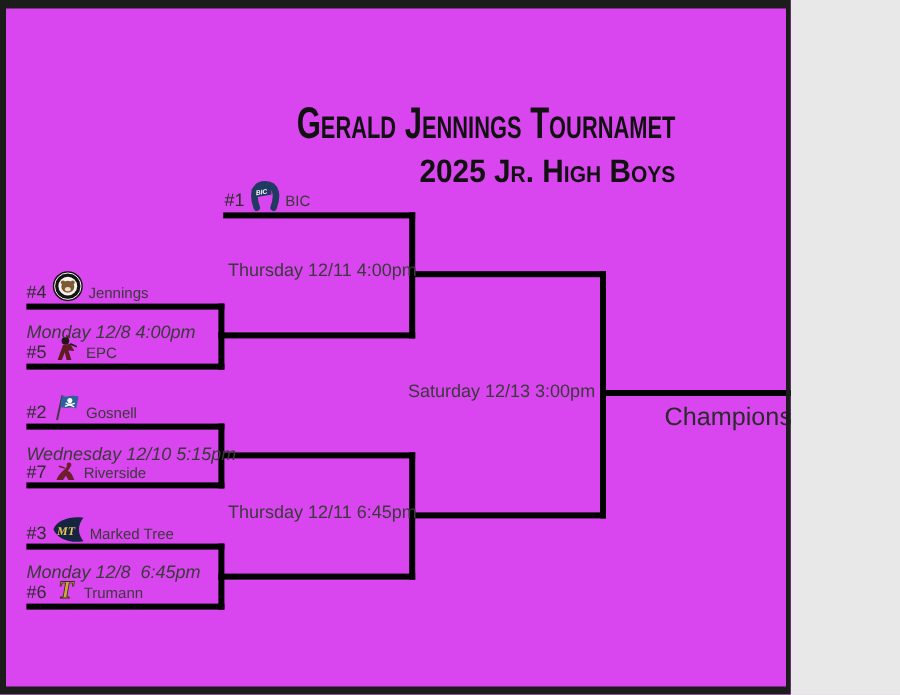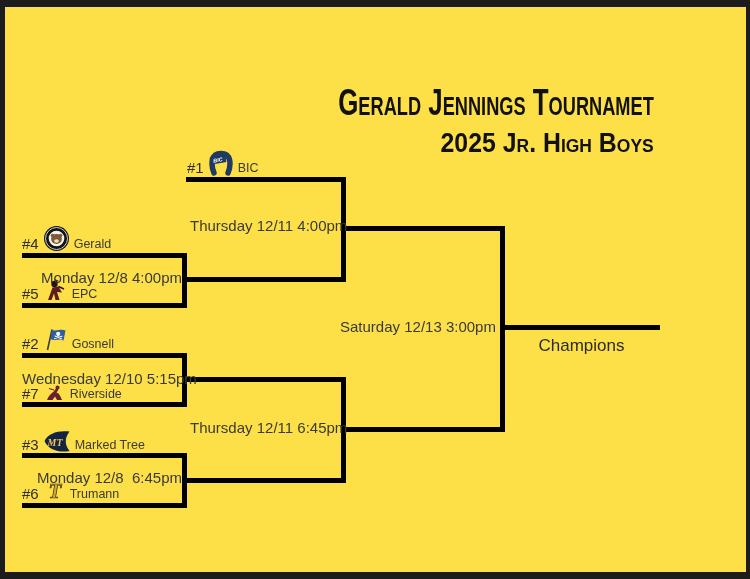--- a/index.html
+++ b/index.html
@@ -1,17 +1,17 @@
 <!DOCTYPE html>
 <html><head>
 <meta charset="utf-8">
 <style>
   html,body { margin:0; padding:0; background:#e8e8e8; }
   .stage {
-    position:relative; width:750px; height:579px; background:#fde047;
+    position:relative; width:659px; height:579px; background:#d946ef;
     font-family:"Liberation Sans", sans-serif; overflow:hidden;
     -webkit-font-smoothing:antialiased;
   }
   .frame {
     position:absolute; inset:0; pointer-events:none; z-index:50;
     border-style:solid; border-color:#1c1c1c;
     border-width:7px 4px 7px 5px;
   }
   
   .bl { position:absolute; background:#000000; }
@@ -33,23 +33,23 @@
     font-variant-caps:small-caps; margin-top:5px;
     transform:scaleX(0.88); transform-origin:100% 50%; white-space:nowrap;
   }
   
   .team { position:absolute; display:flex; align-items:flex-end; gap:4px; color:#3a3a3a; }
   .seed { font-size:15px; line-height:1; padding-bottom:1px; color:#2e2e2e; }
   .tname { font-size:12.5px; line-height:1; padding-bottom:2px; }
   .logo { display:inline-block; line-height:0;text-decoration:underline; }
   
   .time { position:absolute; font-size:15px; color:#3a3a3a; white-space:pre; }
-  .center { text-align:right; }
+  .center { text-align:left;font-style:italic; }
   .right { text-align:center; }
-  .champ { position:absolute; font-size:17px; color:#2b2b2b; text-align:center; }
+  .champ { position:absolute; font-size:21px; color:#2b2b2b; text-align:right; }
 </style>
 </head>
 <body>
 
 <div class="stage">
 
   <div class="header">
     <div class="hline"><span class="t1">Gerald Jennings Tournamet</span></div>
     <div class="hline"><span class="t2">2025 Jr. High Boys</span></div>
   </div>
@@ -97,21 +97,21 @@
       <svg width="27" height="27" viewBox="0 0 27 27">
         <circle cx="13.5" cy="13.5" r="12.5" fill="#141414"></circle>
         <circle cx="13.5" cy="13.5" r="11" fill="#141414" stroke="#ffffff" stroke-width="0.8"></circle>
         <circle cx="13.5" cy="13.5" r="7.8" fill="#f7f4ec"></circle>
         <ellipse cx="13.5" cy="14" rx="5.4" ry="5" fill="#7d5a35"></ellipse>
         <circle cx="9.5" cy="10.5" r="1.8" fill="#7d5a35"></circle>
         <circle cx="17.5" cy="10.5" r="1.8" fill="#7d5a35"></circle>
         <ellipse cx="13.5" cy="16" rx="2.4" ry="1.8" fill="#e8dfc9"></ellipse>
       </svg>
     </span>
-    <span class="tname">Gerald</span>
+    <span class="tname">Jennings</span>
   </div>
 
   <div class="team" style="left:22px; top:279px; height:23px; gap:6px;">
     <span class="seed">#5</span>
     <span class="logo">
       <svg width="21" height="24" viewBox="0 0 21 24">
         <path d="M10 1 L14 3 L10.5 4.5 Z" fill="#5f1c20"></path>
         <circle cx="9.5" cy="6" r="3.2" fill="#241418"></circle>
         <path d="M3 22 L7.5 9.5 L13.5 8.5 L17 14.5 L12 14 L14.5 22 L10.5 22 L9 15.5 L6.5 22 Z" fill="#5f1c20"></path>
         <path d="M13.5 8.5 L19 11" stroke="#241418" stroke-width="1.4"></path>

